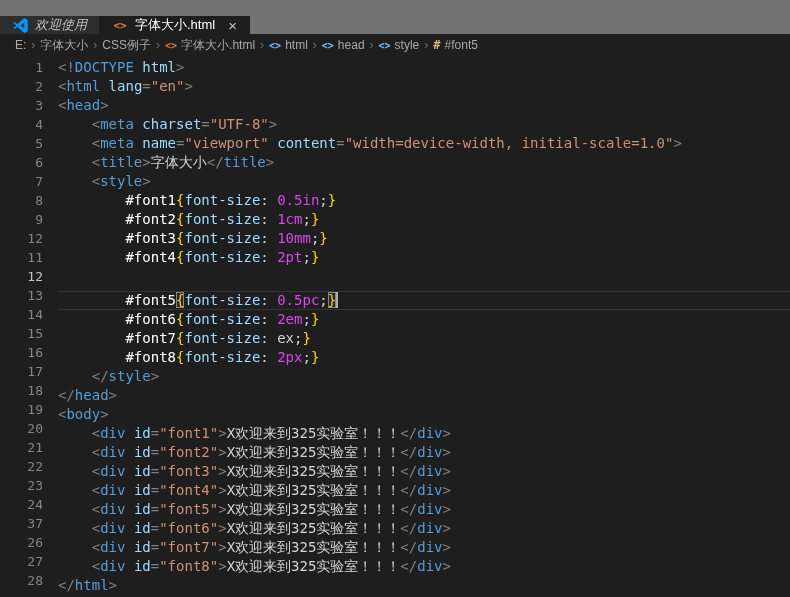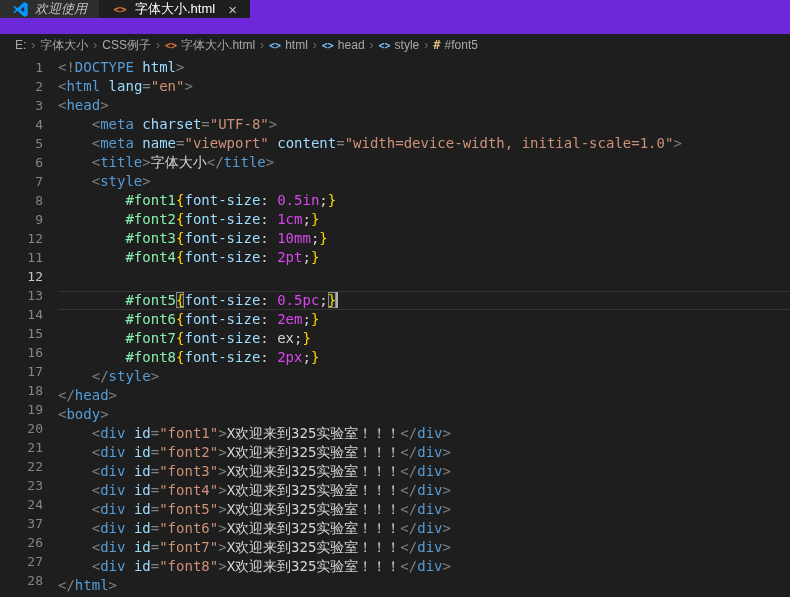--- a/index.html
+++ b/index.html
@@ -1,20 +1,20 @@
 <!DOCTYPE html>
 <html><head>
 <meta charset="utf-8">
 <style>
   * { margin:0; padding:0; box-sizing:border-box; }
   html,body { width:790px; height:597px; overflow:hidden; }
   body { background:#1e1e1e; font-family:"DejaVu Sans Mono", monospace; }
 
   
-  .tabbar { display:flex; height:34px; background:#6d28d9; align-items:flex-start; }
+  .tabbar { display:flex; height:34px; background:#737373; align-items:flex-end; }
   .tab { display:flex; align-items:center; gap:7px; padding:0 12px;
          font-family:"Liberation Sans","DejaVu Sans",sans-serif; font-size:13px;
          color:#bdbdbd; background:#2d2d2d; border-right:1px solid #1f1f1f; cursor:pointer; }
   .tab.active { background:#1e1e1e; color:#ffffff; }
   .tab.preview .label { font-style:italic; }
   .tab .icon { display:inline-flex; align-items:center; justify-content:center; width:16px; height:16px; }
   .glyph-html { color:#e37933; font-weight:bold; font-size:11px; font-family:"DejaVu Sans Mono",monospace; }
   .close { margin-left:6px; color:#c5c5c5; font-size:15px; line-height:1; }
 
   
@@ -36,21 +36,21 @@
   .codearea { flex:1; padding-left:15px; min-width:0; }
   .cl { height:19px; white-space:pre; }
   .cl.active { box-shadow: inset 0 1px 0 #343434, inset 0 -1px 0 #343434; margin-top: 24px; }
 
   
   .t-pn  { color:#808080; }
   .t-tg  { color:#569cd6;text-align:center; }
   .t-at  { color:#9cdcfe; }
   .t-st  { color:#ce9178; }
   .t-tx  { color:#d4d4d4; }
-  .t-sel { color:#86efac; }
+  .t-sel { color:#ffffff; }
   .t-num { color:#d946ef; }
   .t-br  { color:#ffd700; }
   .match { box-shadow: inset 0 0 0 1px #888888; background:rgba(80,100,80,.18); }
   .cursor { display:inline-block; width:2px; height:16px; background:#aeafad; vertical-align:-3px; }
 </style>
 </head>
 <body>
 
 <div class="window">
   <div class="tabbar">

